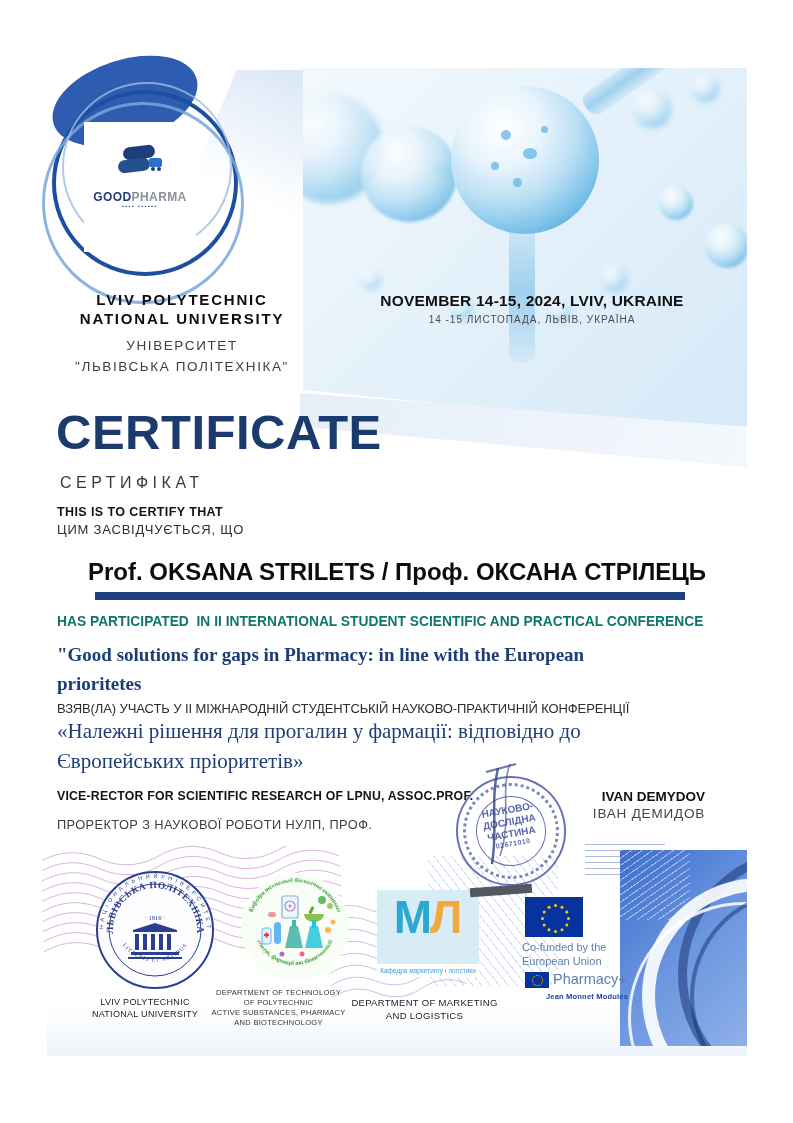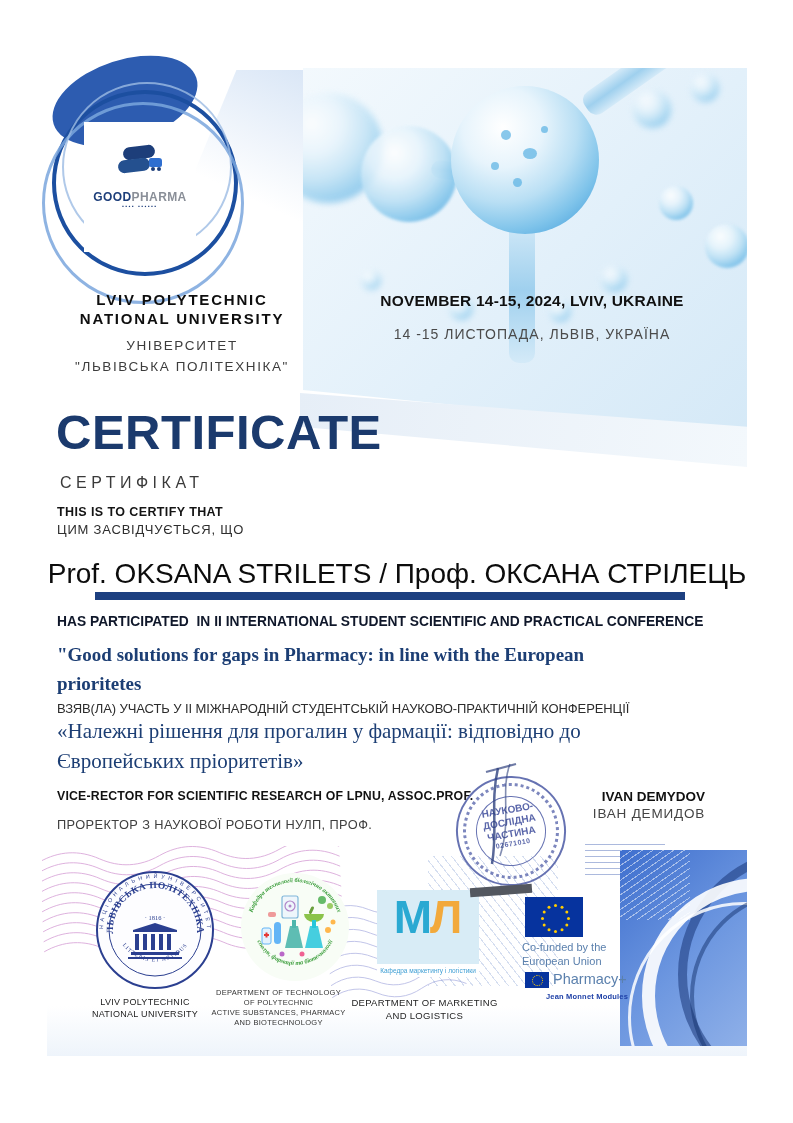--- a/index.html
+++ b/index.html
@@ -41,36 +41,36 @@
   .tube{background:linear-gradient(180deg,#d4eaf8,#9fd0ee 50%,#d4eaf8);border-radius:10px;}
   .bub{border-radius:50%;background:#59b1e2;opacity:.7;}
   .blur1{filter:blur(1.5px);opacity:.85;}
   .blur2{filter:blur(3px);opacity:.7;}
   .band{left:300px;top:383px;width:447px;height:84px;
     background:linear-gradient(100deg,#e6eef7,#f3f8fc);
     clip-path:polygon(0 12%,100% 52%,100% 100%,0 52%);}
 
   
   .date-en{left:317px;top:292px;width:430px;font-size:15.5px;font-weight:bold;color:#101010;letter-spacing:.2px;}
-  .date-uk{left:317px;top:326px;width:430px;font-size:14px;color:#4a4a4a;letter-spacing:1px;}
+  .date-uk{left:317px;top:314px;width:430px;font-size:10px;color:#4a4a4a;letter-spacing:1px;}
 
   
   .uni-en{left:62px;top:291px;width:240px;font-size:15px;font-weight:bold;color:#0e0e0e;letter-spacing:1.8px;line-height:1.25;}
   .uni-uk{left:47px;top:336px;width:270px;font-size:13.5px;color:#3d3d3d;letter-spacing:1.6px;line-height:1.55;}
 
   
   .cert-en{left:56px;top:404px;font-size:49px;font-weight:800;color:#1b3a6d;letter-spacing:.5px;}
   .cert-uk{left:60px;top:474px;font-size:16px;color:#3a3a3a;letter-spacing:4.5px;}
   .certify-en{left:57px;top:505px;font-size:12.5px;font-weight:bold;color:#141414;letter-spacing:.4px;}
   .certify-uk{left:57px;top:522px;font-size:13px;color:#2e2e2e;letter-spacing:.8px;}
 
   
-  .recipient{left:47px;top:558px;width:700px;font-size:28px;font-weight:normal;color:#0c0c0c;}
+  .recipient{left:47px;top:558px;width:700px;font-size:24px;font-weight:bold;color:#0c0c0c;}
   .name-bar{left:95px;top:592px;width:590px;height:8px;background:#1d4080;}
-  .participated-en{left:57px;top:614px;width:690px;font-size:13.8px;font-weight:bold;color:#0f172a;white-space:pre-wrap;}
+  .participated-en{left:57px;top:614px;width:690px;font-size:13.8px;font-weight:bold;color:#0f766e;white-space:pre-wrap;}
 
   .conf-en{left:57px;top:641px;width:610px;font-size:19px;font-weight:bold;color:#1c3e74;
     font-family:"Liberation Serif",serif;line-height:1.5;}
   .participated-uk{left:57px;top:701px;width:690px;font-size:13px;color:#2c2c2c;letter-spacing:-.1px;}
   .conf-uk{left:57px;top:716px;width:645px;font-size:21px;font-weight:normal;color:#1c3e74;
     font-family:"Liberation Serif",serif;line-height:1.45;}
 
   
   .role-en{left:57px;top:789px;font-size:12.3px;font-weight:bold;color:#121212;letter-spacing:.2px;}
   .role-uk{left:57px;top:805px;font-size:12.8px;color:#3f3f3f;letter-spacing:.4px;margin-top:12px;}

